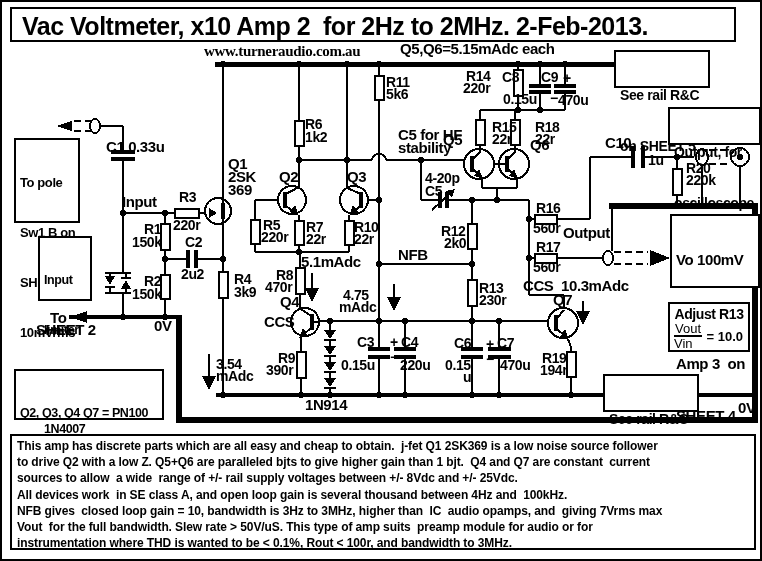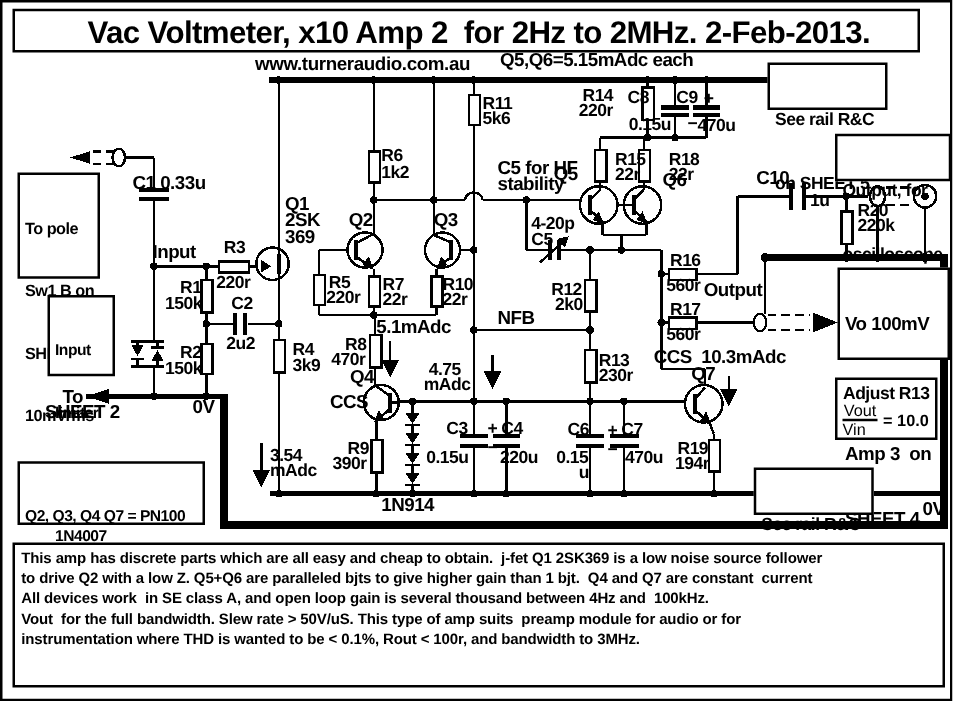--- a/index.html
+++ b/index.html
@@ -2,24 +2,24 @@
 <html><head>
 <meta charset="utf-8">
 <style>
   html,body{margin:0;padding:0;background:#fff;}
   #page{position:relative;width:762px;height:561px;background:#fff;border:2px solid #000;box-sizing:border-box;
         font-family:"Liberation Sans",sans-serif;color:#000;overflow:hidden;}
   .abs{position:absolute;}
   .lbl{position:absolute;font-weight:bold;font-size:14px;line-height:12px;letter-spacing:-0.4px;white-space:pre;}
   .box{position:absolute;border:2px solid #000;background:#fff;box-sizing:border-box;}
   #title-box{left:8px;top:5px;width:726px;height:35px;}
-  #title-box span{display:block;font-size:25px;font-weight:bold;letter-spacing:-0.5px;padding:3px 0 12px 10px;white-space:pre;margin-left:48px;}
+  #title-box span{display:block;font-size:25px;font-weight:bold;letter-spacing:-0.5px;padding:3px 0 12px 10px;white-space:pre;}
   #sheet-badge{left:10px;top:51px;width:96px;height:31px;border:3px solid #000;border-radius:10px;
                display:flex;align-items:center;justify-content:center;font-size:19px;font-weight:bold;}
-  #watermark{left:202px;top:41px;font-size:15px;font-weight:bold;letter-spacing:-0.3px;}
+  #watermark{left:202px;top:41px;font-size:15px;font-weight:bold;letter-spacing:-0.3px;font-family:Liberation Serif, serif;}
   .boxtext{font-weight:bold;font-size:14px;line-height:17px;padding:1px 4px;white-space:pre;letter-spacing:-0.4px;}
   #to-pole-box{left:12px;top:136px;width:66px;height:85px;}
   #to-pole-box div{font-size:13px;line-height:16px;}
   #limiter-box{left:36px;top:234px;width:54px;height:65px;}
   #limiter-box div{font-size:12.5px;line-height:15.5px;}
   #equiv-box{left:12px;top:367px;width:150px;height:51px;}
   #equiv-box div{font-size:12.5px;line-height:15.5px;}
   #rail-box-top{left:612px;top:48px;width:96px;height:38px;}
   #scope-box{left:666px;top:105px;width:93px;height:38px;}
   #vo-box{left:668px;top:212px;width:90px;height:74px;}
@@ -346,18 +346,20 @@
   </div>
 
   <div id="rail-box-bottom" class="box boxtext">
     <div>See rail R&amp;C</div>
     <div>on SHEET 5</div>
   </div>
 
   <div id="notes-box" class="box">
     <div>This amp has discrete parts which are all easy and cheap to obtain.  j-fet Q1 2SK369 is a low noise source follower</div>
     <div>to drive Q2 with a low Z. Q5+Q6 are paralleled bjts to give higher gain than 1 bjt.  Q4 and Q7 are constant  current</div>
+    <div>sources to allow  a wide  range of +/- rail supply voltages between +/- 8Vdc and +/- 25Vdc.</div>
     <div>All devices work  in SE class A, and open loop gain is several thousand between 4Hz and  100kHz.</div>
+    <div>NFB gives  closed loop gain = 10, bandwidth is 3Hz to 3MHz, higher than  IC  audio opamps, and  giving 7Vrms max</div>
     <div>Vout  for the full bandwidth. Slew rate &gt; 50V/uS. This type of amp suits  preamp module for audio or for</div>
     <div>instrumentation where THD is wanted to be &lt; 0.1%, Rout &lt; 100r, and bandwidth to 3MHz.</div>
   </div>
 
 </div>
 
 </body></html>

